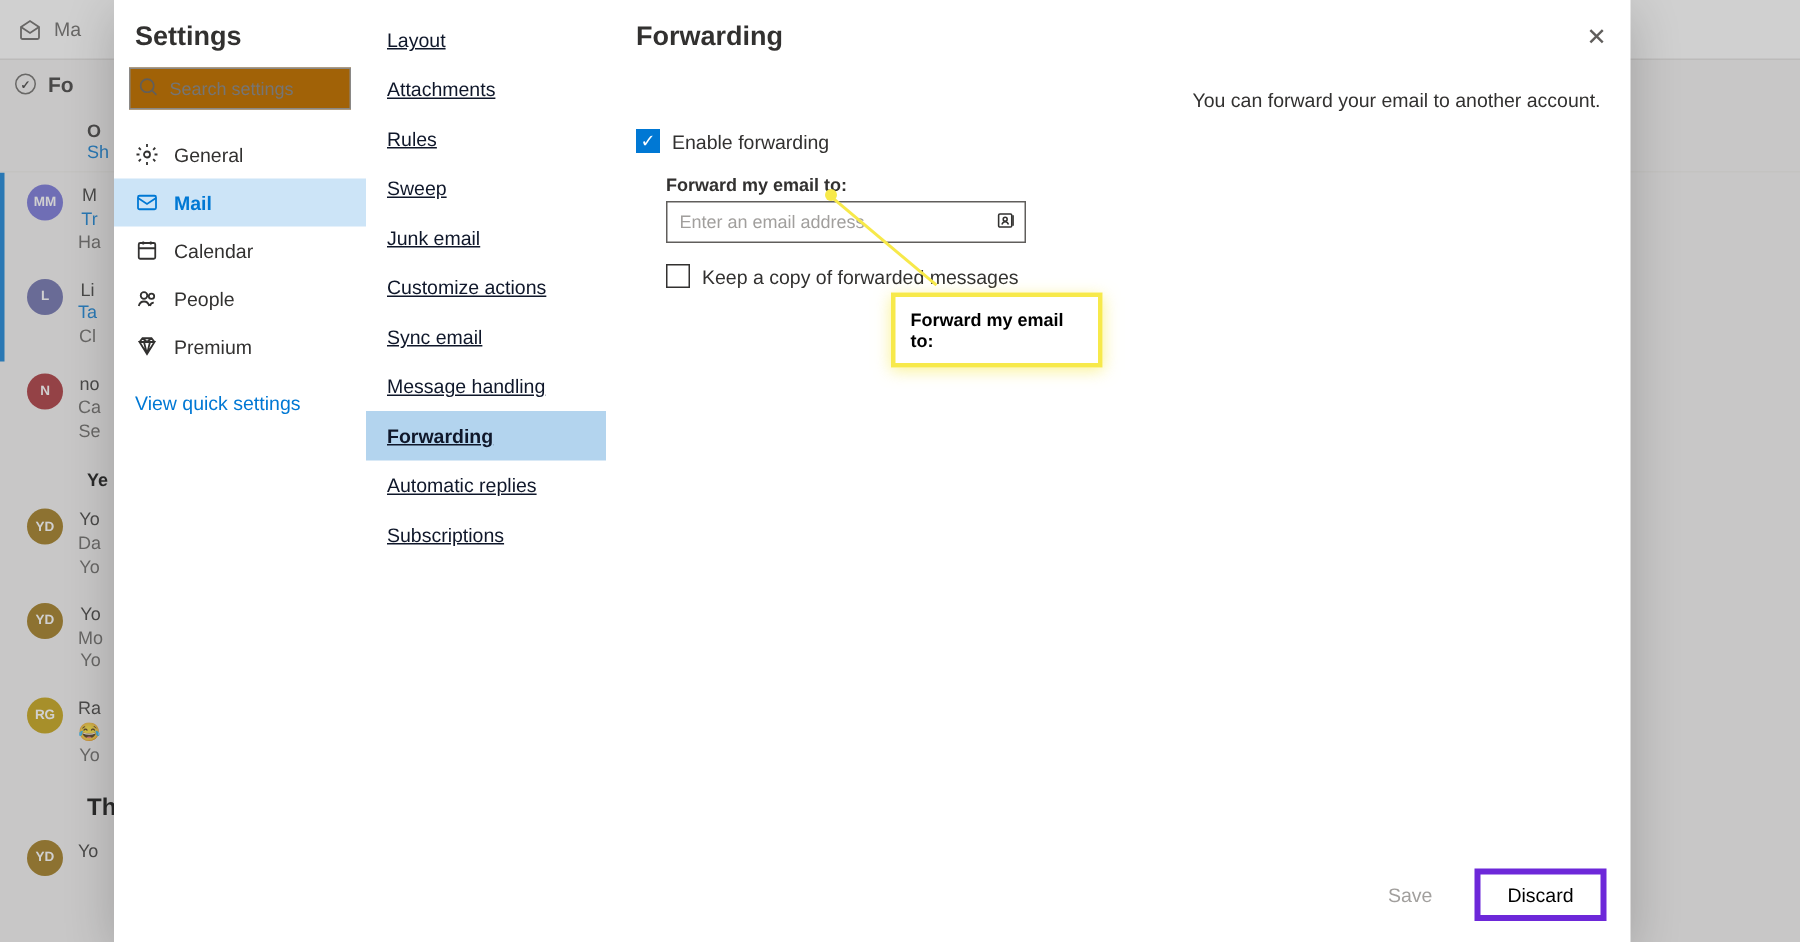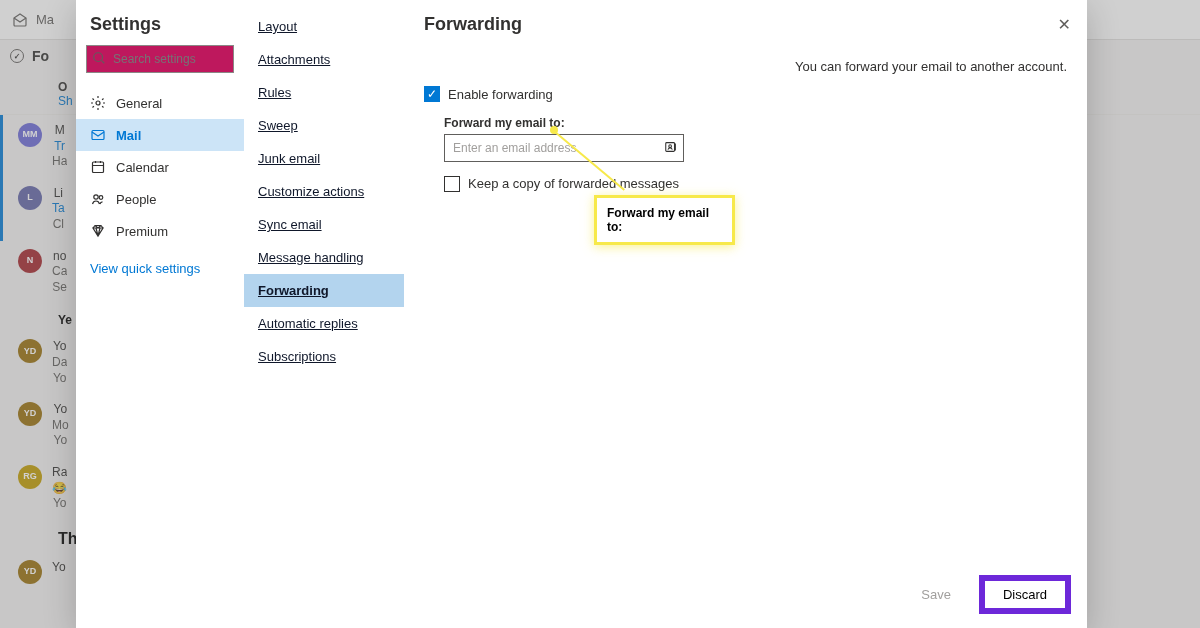--- a/index.html
+++ b/index.html
@@ -17,21 +17,21 @@
 .bg-msg .txt div:first-child { font-weight:400; }
 .bg-msg .sub { color:#605e5c; }
 .sel{position:absolute;left:0;top:0;bottom:0;width:3px;background:#0078d4;}
 
 .overlay { position:absolute; inset:0; background:rgba(120,120,120,0.35); }
 
 .modal { position:absolute; left:76px; top:0; right:113px; height:628px; background:#fff; box-shadow:0 8px 32px rgba(0,0,0,.2); display:flex; }
 .col1 { width:168px; border-right:0; padding-top:8px;}
 .title { font-size:18px; font-weight:600; color:#323130; padding:6px 14px 10px; }
 .search { margin:0 10px 14px; position:relative;}
-.search input { width:100%; height:28px; border:1px solid #8a8886; padding:0 6px 0 26px; font-size:12px; background:#be185d;}
+.search input { width:100%; height:28px; border:1px solid #8a8886; padding:0 6px 0 26px; font-size:12px; background:#a16207;}
 .search .ico{position:absolute;left:6px;top:6px;}
 .nav { list-style:none; }
 .nav li { display:flex; align-items:center; gap:10px; padding:8px 14px; font-size:13px; color:#323130; cursor:pointer;}
 .nav li.active { background:#cce4f7; color:#0078d4; font-weight:600; border-left:0;}
 .nav .ico{width:16px;display:flex;align-items:center;justify-content:center;}
 .qs { color:#0078d4; font-size:13px; padding:14px 14px; cursor:pointer;}
 
 .col2 { width:160px; padding-top:10px; }
 .sub-nav { list-style:none; }
 .sub-nav li { padding:9px 14px; font-size:13px; color:#0f172a; cursor:pointer;text-decoration:underline;}
@@ -44,24 +44,24 @@
 .content { flex:1; padding:0 20px; font-size:13px; color:#323130; overflow:auto;}
 .desc { margin-bottom:12px; color:#323130;text-align:right;}
 .chk-row { display:flex; align-items:center; gap:8px; margin-bottom:14px;}
 .cbox { width:16px; height:16px; border:1px solid #323130; display:flex; align-items:center; justify-content:center; cursor:pointer;flex-shrink:0;}
 .cbox.checked { background:#0078d4; border-color:#0078d4; color:#fff; font-size:12px;}
 .lbl { font-weight:600; margin:6px 0 4px 20px; font-size:12px;}
 .inp-wrap{margin-left:20px;position:relative;width:240px;}
 .inp { width:100%; height:28px; border:1px solid #605e5c; padding:0 26px 0 8px; font-size:12px;}
 .inp::placeholder{color:#a19f9d;}
 .contacts-ico{position:absolute;right:6px;top:6px;cursor:pointer;}
-.chk2{margin:14px 0 0 20px; display:flex; gap:8px;}
+.chk2{margin:14px 0 0 20px; display:flex; align-items:center; gap:8px;}
 
 .footer { display:flex; justify-content:flex-end; gap:10px; padding:14px 16px; border-top:0;}
-.btn { padding:6px 18px; font-size:13px; cursor:pointer; border:6px solid #6d28d9; background:#fff;}
+.btn { padding:6px 18px; font-size:13px; cursor:pointer; border:4px solid #6d28d9; background:#fff;}
 .btn.save { border:none; background:transparent; color:#a19f9d; cursor:default;}
 
 .callout-box { position:absolute; left:594px; top:195px; width:141px; padding:8px 10px; background:#fff; border:3px solid #f7e94a; box-shadow:0 2px 10px rgba(247,233,74,.6); font-size:12px; font-weight:600;}
 .callout-line { position:absolute; left:554px; top:130px; width:1px; height:1px;}
 .callout-line::before{content:"";position:absolute;left:0;top:0;width:92px;height:1.5px;background:#f7e94a;transform-origin:left;transform:rotate(40deg);}
 .callout-dot{position:absolute;left:550px;top:126px;width:8px;height:8px;border-radius:50%;background:#f7e94a;}
 
 svg{display:block;}
 </style>
 </head>

